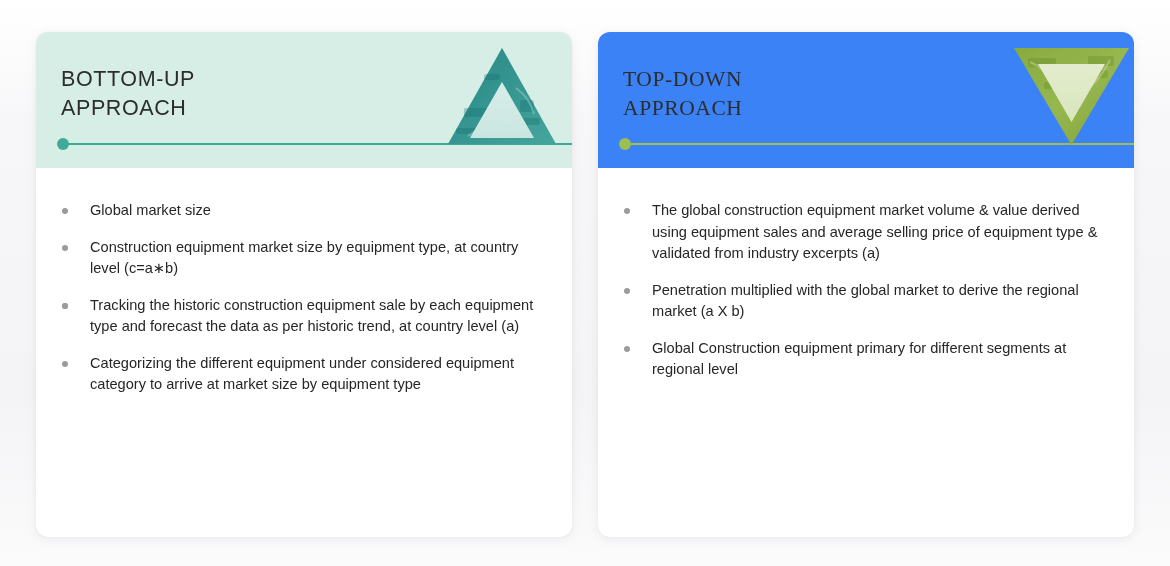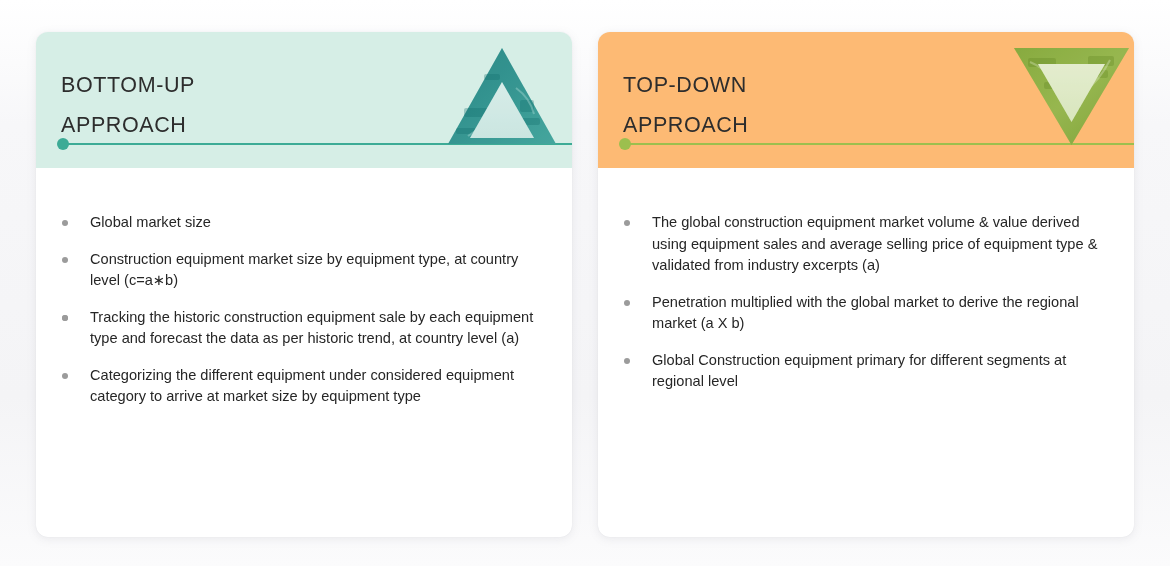--- a/index.html
+++ b/index.html
@@ -34,28 +34,28 @@
   .card.left  { left: 36px; }
   .card.right { left: 598px; }
 
   
   .band {
     position: relative;
     height: 136px;
     overflow: hidden;
   }
   .card.left  .band { background: #d6eee6; }
-  .card.right .band { background: #fdba74; }
+  .card.right .band { background: #3b82f6; font-family: Liberation Serif, serif; }
 
   .band-title {
     position: absolute;
     left: 25px;
     top: 33px;
     font-size: 21.5px;
-    line-height: 40px;
+    line-height: 29px;
     letter-spacing: 0.6px;
     color: #2d2d2d;
     font-weight: 400;
     white-space: pre-line;
     z-index: 3;
   }
 
   
   .accent-line {
     position: absolute;
@@ -94,21 +94,21 @@
   .tri-wrap.down {
     left: 416px;
     top: 16px;
     width: 115px;
     height: 97px;
   }
   .tri-wrap svg { display: block; width: 100%; height: 100%; }
 
   
   .body {
-    padding: 44px 26px 0 24px;
+    padding: 32px 26px 0 24px;
   }
   ul.points {
     list-style: none;
     margin: 0;
     padding: 0;
   }
   ul.points li {
     position: relative;
     padding-left: 30px;
     margin-bottom: 15px;

